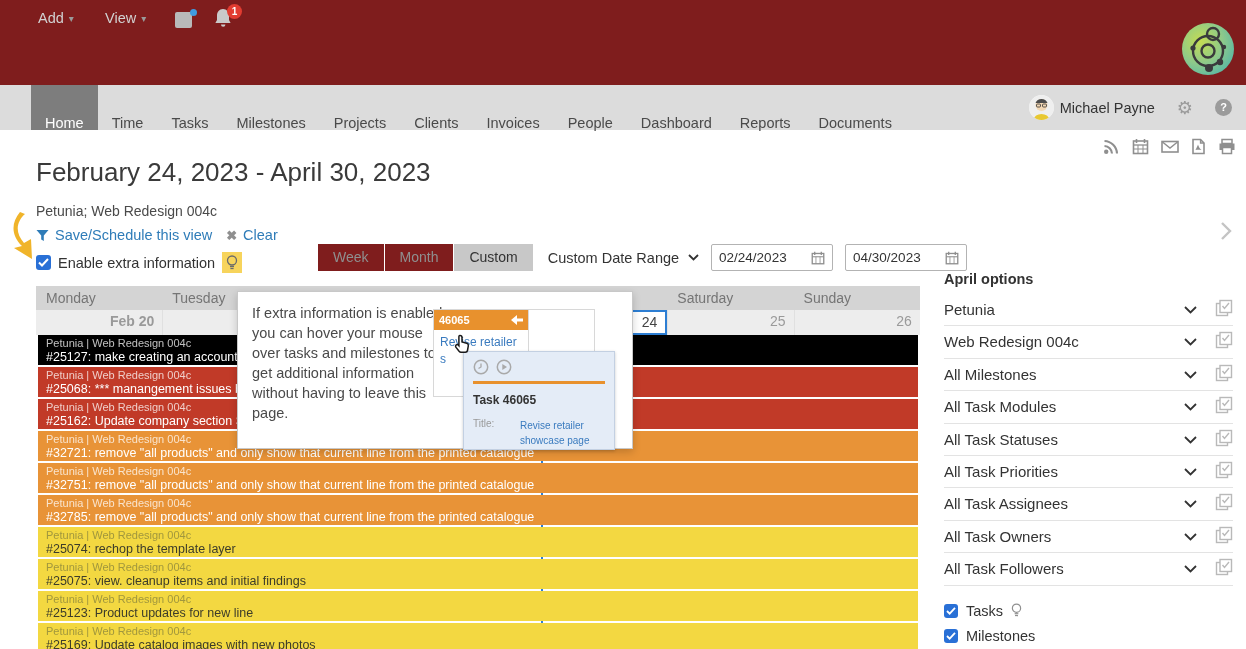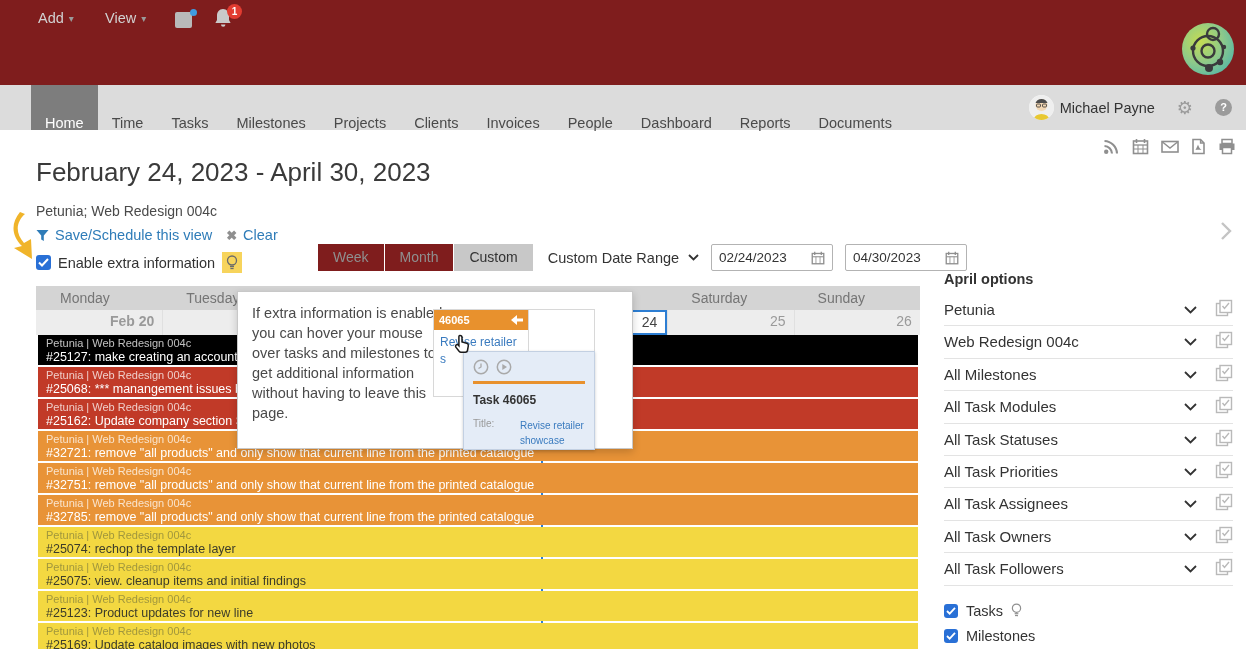--- a/index.html
+++ b/index.html
@@ -51,21 +51,21 @@
   .vbtn { height:27px; padding:0 15px; line-height:27px; font-size:14px; background:#7f1d1d; color:#8f8f8f;
     cursor:pointer; margin-right:1px; }
   .vbtn.active { background:#c8c8c8; color:#333; }
   .range-select { display:flex; align-items:center; gap:9px; margin-left:14px; font-size:14.5px; color:#333; cursor:pointer; }
   .date-input { display:flex; align-items:center; justify-content:space-between; width:122px; height:27px;
     border:1px solid #b3b3b3; border-radius:2px; background:#fff; padding:0 7px; font-size:13.5px; color:#333;
     margin-left:12px; cursor:text; }
   
   .calendar { position:absolute; left:36px; top:286px; width:884px; height:363px; }
   .cal-head { display:flex; height:24px; background:#d4d4d4; }
-  .cal-head .cell { width:126.28px; font-size:14px; color:#757575; line-height:24px; padding-left:24px; }
+  .cal-head .cell { width:126.28px; font-size:14px; color:#757575; line-height:24px; padding-left:10px; }
   .cal-dates { display:flex; height:25px; background:#ededed; }
   .cal-dates .cell { width:126.28px; font-size:14px; color:#9a9a9a; line-height:23px; text-align:right;
     padding-right:8px; border-left:1px solid #e0e0e0; cursor:pointer; }
   .cal-dates .cell:first-child { border-left:none; font-weight:bold; }
   .cal-dates .cell.today { background:#fff; border:2px solid #2d7ed3; color:#444; line-height:21px; }
   .cal-body { position:relative; width:884px; }
   .today-line { position:absolute; left:505px; top:0; width:2px; height:314px; background:#2d7ed3; }
   .bar { position:relative; left:2px; width:880px; height:30px; margin-bottom:2px; padding:2px 0 0 8px;
     overflow:hidden; white-space:nowrap; cursor:pointer; }
   .bar .l1 { font-size:11px; line-height:13px; }
@@ -77,21 +77,21 @@
   
   .tip { position:absolute; left:237px; top:291px; width:396px; height:158px; background:#fff;
     border:1px solid #c8c8c8; box-shadow:0 3px 8px rgba(0,0,0,0.18); z-index:30; }
   .tip-text { position:absolute; left:14px; top:11px; width:192px; font-size:14.5px; line-height:1.38; color:#4a4a4a; }
   .mini-cell { position:absolute; left:195px; top:17px; width:96px; height:88px; background:#fff; border:1px solid #d8d8d8; }
   .mini-cell2 { position:absolute; left:291px; top:17px; width:66px; height:88px; background:#fff; border:1px solid #d8d8d8; border-left:none; }
   .mini-head { height:20px; background:#e8912d; color:#fff; display:flex; justify-content:space-between;
     align-items:center; padding:0 5px; font-size:11px; font-weight:bold; }
   .mini-link { color:#3a7bbf; font-size:12px; padding:5px 0 0 6px; line-height:15px; }
   .mini-cursor { position:absolute; left:216px; top:42px; z-index:3; }
-  .mini-panel { position:absolute; left:225px; top:59px; width:132px; height:99px; background:#e4ecf7;
+  .mini-panel { position:absolute; left:225px; top:59px; width:152px; height:99px; background:#e4ecf7;
     border:1px solid #c3d0e2; box-shadow:0 1px 3px rgba(0,0,0,0.2); overflow:hidden; z-index:2; padding:7px 9px 0 9px; }
   .mini-icons { display:flex; gap:7px; }
   .mini-rule { height:3px; background:#e8912d; margin-top:6px; }
   .mini-task { font-size:12px; font-weight:bold; color:#333; margin-top:9px; }
   .mini-title-row { display:flex; margin-top:11px; font-size:10px; }
   .mini-title-label { color:#999; width:47px; flex:0 0 auto; }
   .mini-title-value { color:#3a7bbf; line-height:15px; }
   
   .sidebar { position:absolute; left:944px; top:271px; width:289px; }
   .sb-heading { font-size:14.5px; font-weight:bold; color:#333; margin-bottom:7px; }

